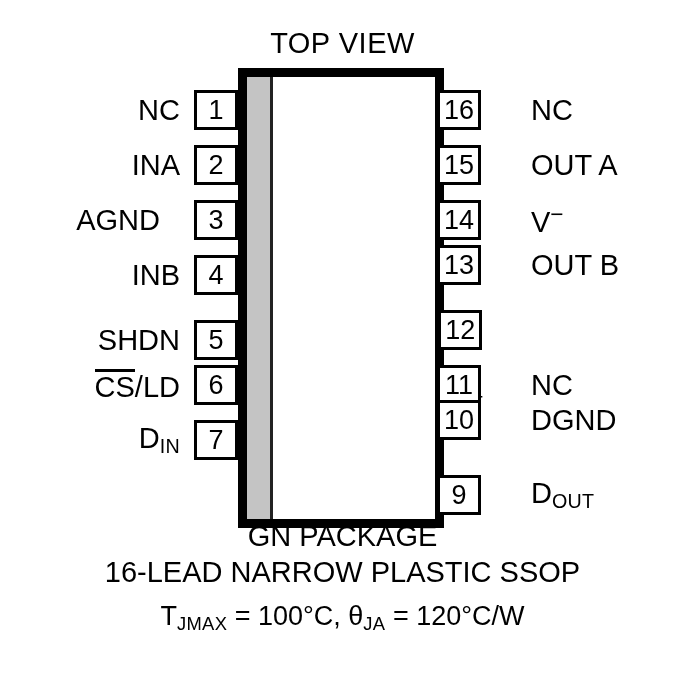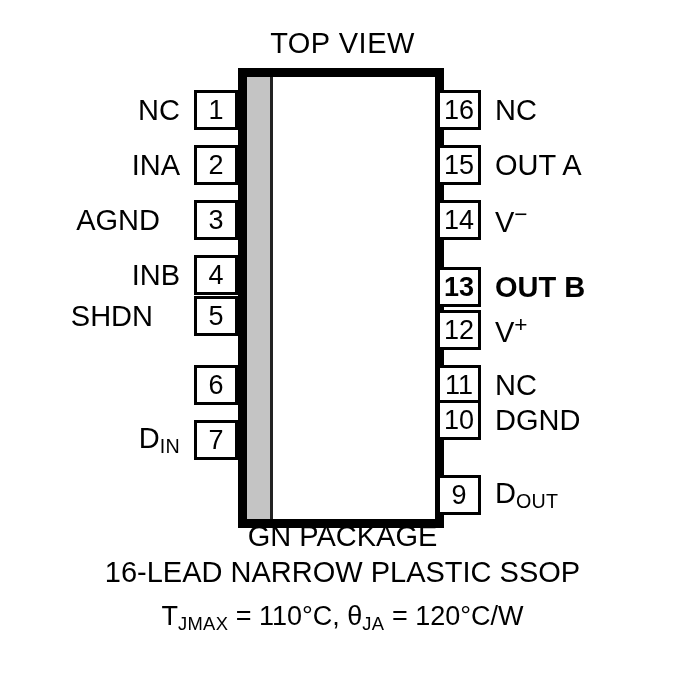--- a/index.html
+++ b/index.html
@@ -65,20 +65,21 @@
     display: flex;
     align-items: center;
   }
   .pin-row.left {
     right: 447px;            
     justify-content: flex-end;
   }
   .pin-row.right {
     left: 437px;             
     justify-content: flex-start;
+    gap: 36px;
   }
 
   .pin-box {
     width: 44px;
     height: 40px;
     border: 3px solid #000000;
     box-sizing: border-box;
     background: #ffffff;
     display: flex;
     align-items: center;
@@ -158,26 +159,27 @@
   <div class="pin-row left" style="top:200px;gap:20px;">
     <span class="pin-label">AGND</span>
     <span class="pin-box">3</span>
   </div>
 
   <div class="pin-row left" style="top:255px;">
     <span class="pin-label">INB</span>
     <span class="pin-box">4</span>
   </div>
 
-  <div class="pin-row left" style="top:296px;gap:27px;">
+  <div class="pin-row left" style="top:320px;">
     <span class="pin-label">SHDN</span>
     <span class="pin-box">5</span>
   </div>
 
   <div class="pin-row left" style="top:365px;">
+    <span class="pin-label"><span class="overbar">CS</span><span>/LD</span></span>
     <span class="pin-box">6</span>
   </div>
 
   <div class="pin-row left" style="top:420px;">
     <span class="pin-label"><span>D</span><span class="sub">IN</span></span>
     <span class="pin-box">7</span>
   </div>
 
 
   <div class="pin-row right" style="top:90px;">
@@ -188,26 +190,26 @@
   <div class="pin-row right" style="top:145px;">
     <span class="pin-box">15</span>
     <span class="pin-label">OUT A</span>
   </div>
 
   <div class="pin-row right" style="top:200px;">
     <span class="pin-box">14</span>
     <span class="pin-label"><span>V</span><span class="sup">−</span></span>
   </div>
 
-  <div class="pin-row right" style="top:267px;font-weight:bold;">
+  <div class="pin-row right" style="top:245px;">
     <span class="pin-box">13</span>
     <span class="pin-label">OUT B</span>
   </div>
 
-  <div class="pin-row right" style="top:310px;">
+  <div class="pin-row right" style="top:310px;flex-direction:column;">
     <span class="pin-box">12</span>
     <span class="pin-label"><span>V</span><span class="sup">+</span></span>
   </div>
 
   <div class="pin-row right" style="top:365px;">
     <span class="pin-box">11</span>
     <span class="pin-label">NC</span>
   </div>
 
   <div class="pin-row right" style="top:400px;">
@@ -216,16 +218,16 @@
   </div>
 
   <div class="pin-row right" style="top:475px;">
     <span class="pin-box">9</span>
     <span class="pin-label"><span>D</span><span class="sub">OUT</span></span>
   </div>
 
   <div class="caption-block" style="top:518px;">
     <div class="caption-line">GN PACKAGE</div>
     <div class="caption-line">16-LEAD NARROW PLASTIC SSOP</div>
-    <div class="caption-thermal"><span>T</span><span class="sub">JMAX</span><span> = 110°C, </span><span>θ</span><span class="sub">JA</span><span> = 120°C/W</span></div>
+    <div class="caption-thermal"><span>T</span><span class="sub">JMAX</span><span> = 100°C, </span><span>θ</span><span class="sub">JA</span><span> = 120°C/W</span></div>
   </div>
 
 </div>
 
 </body></html>

